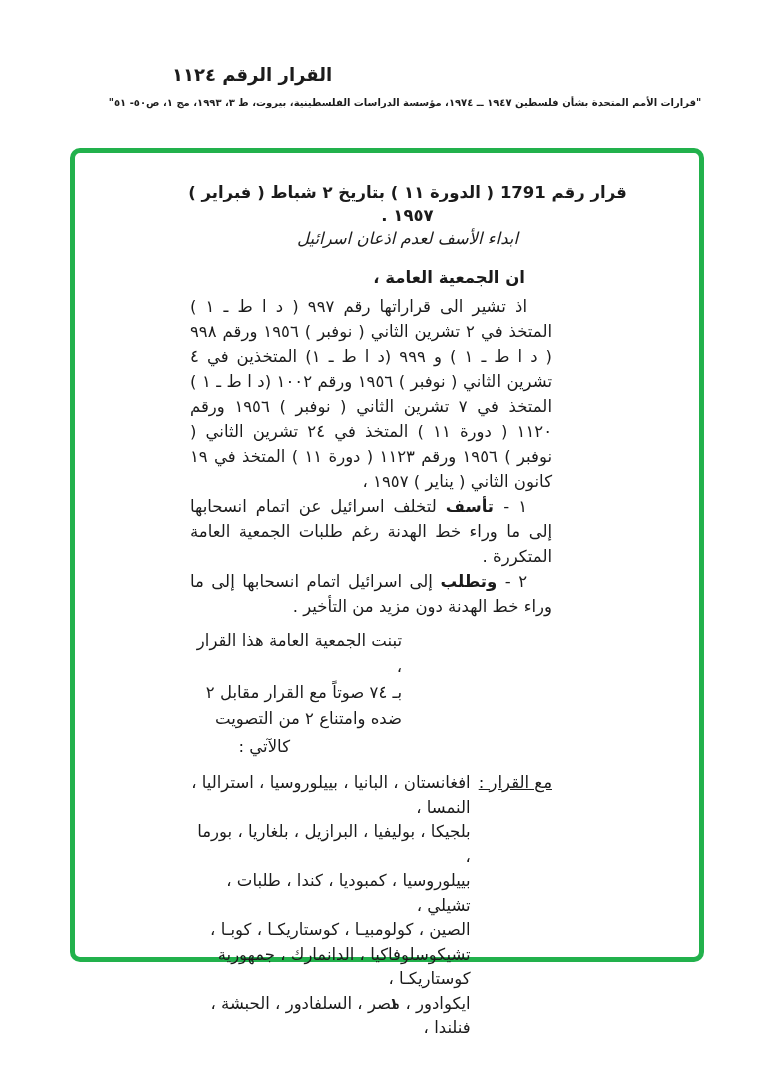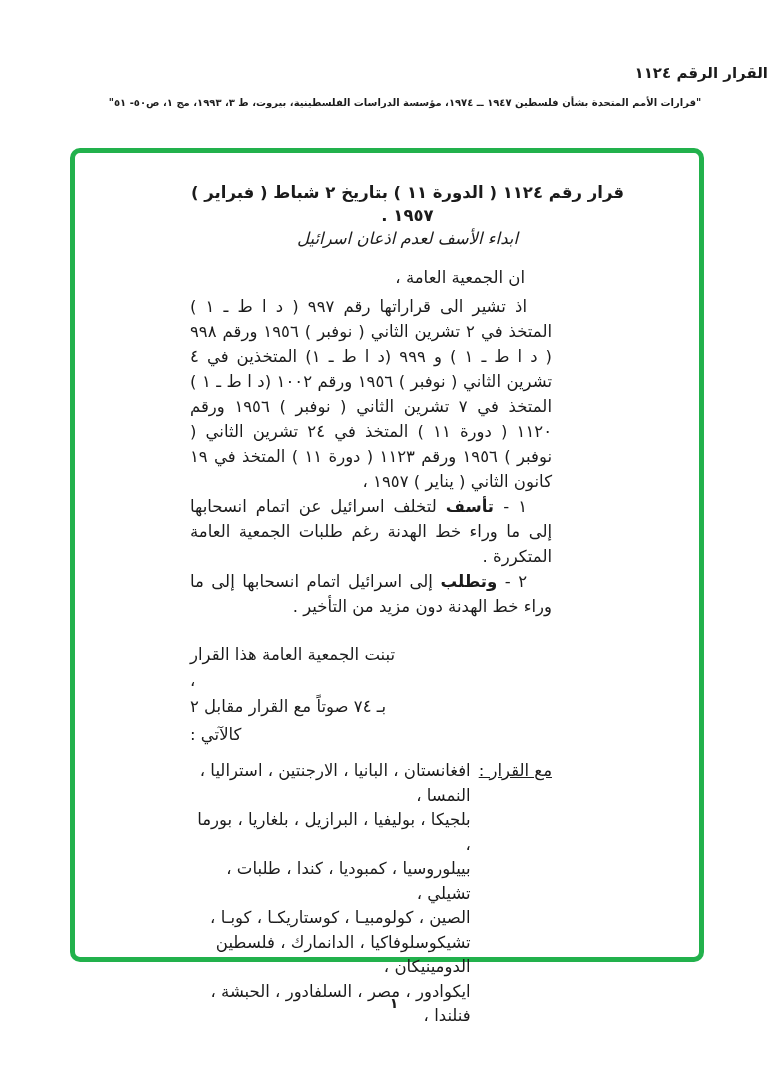--- a/index.html
+++ b/index.html
@@ -10,22 +10,22 @@
     font-family: "DejaVu Sans", sans-serif;
     color: #1b1b1b;
     overflow: hidden;
   }
   .rtl { direction: rtl; unicode-bidi: embed; }
 
   
   .doc-title {
     position: absolute;
     top: 64px; left: 172px; width: 596px;
-    text-align: right;
-    font-size: 15px; font-weight: 700;
+    text-align: left;
+    font-size: 18px; font-weight: 700;
     letter-spacing: 0.5px;
   }
   .doc-source {
     position: absolute;
     top: 97px; left: 55px; width: 700px;
     text-align: center;
     font-size: 10px; font-weight: 700;
     white-space: nowrap;
   }
 
@@ -53,33 +53,33 @@
 
   
   .body-col {
     position: absolute;
     left: 115px; top: 112px; width: 362px;
     font-size: 16.5px;
     line-height: 25px;
     text-align: justify;
   }
   .intro {
-    font-weight: 400;
+    font-weight: 700;
     text-indent: 27px;
     margin-bottom: 4px;
   }
   .para { text-indent: 25px; }
   .clause { text-indent: 25px; }
   .clause .kw { font-weight: 700; }
 
   .adoption {
-    margin-top: 23px;
+    margin-top: 9px;
     margin-right: 150px;
     width: 212px;
-    text-align: left;
+    text-align: right;
     line-height: 26px;
   }
   .adoption .aline:nth-child(4) { margin-top: 4px; }
   .adoption .aline:last-child { padding-right: 112px; margin-top: 2px; }
 
   .vote {
     margin-top: 11px;
     display: flex;
     line-height: 24.5px;
   }
@@ -96,21 +96,21 @@
 </style>
 </head>
 <body>
 
 <div class="doc-title rtl">القرار الرقم ١١٢٤</div>
 <div class="doc-source rtl">"قرارات الأمم المتحدة بشأن فلسطين ١٩٤٧ ــ ١٩٧٤، مؤسسة الدراسات الفلسطينية، بيروت، ط ٣، ١٩٩٣، مج ١، ص٥٠- ٥١"</div>
 
 <div class="frame">
 
   <div class="heading rtl">
-    <div class="h1line">قرار رقم ١١٢٤ ( الدورة ١١ ) بتاريخ ٢ شباط ( فبراير ) ١٩٥٧ .</div>
+    <div class="h1line">قرار رقم 1791 ( الدورة ١١ ) بتاريخ ٢ شباط ( فبراير ) ١٩٥٧ .</div>
     <div class="h2line">ابداء الأسف لعدم اذعان اسرائيل</div>
   </div>
 
   <div class="body-col rtl">
 
     <div class="intro">ان الجمعية العامة ،</div>
 
     <div class="para">اذ تشير الى قراراتها رقم ٩٩٧ ( د ا ط ـ ١ ) المتخذ في ٢ تشرين الثاني ( نوفبر ) ١٩٥٦ ورقم ٩٩٨ ( د ا ط ـ ١ ) و ٩٩٩ (د ا ط ـ ١) المتخذين في ٤ تشرين الثاني ( نوفبر ) ١٩٥٦ ورقم ١٠٠٢ (د ا ط ـ ١ ) المتخذ في ٧ تشرين الثاني ( نوفبر ) ١٩٥٦ ورقم ١١٢٠ ( دورة ١١ ) المتخذ في ٢٤ تشرين الثاني ( نوفبر ) ١٩٥٦ ورقم ١١٢٣ ( دورة ١١ ) المتخذ في ١٩ كانون الثاني ( يناير ) ١٩٥٧ ،</div>
 
     <div class="clause">
@@ -121,31 +121,32 @@
 
     <div class="clause">
       <span>٢ -</span>
       <span class="kw">وتطلب</span>
       <span>إلى اسرائيل اتمام انسحابها إلى ما وراء خط الهدنة دون مزيد من التأخير .</span>
     </div>
 
     <div class="adoption">
       <div class="aline">تبنت الجمعية العامة هذا القرار ،</div>
       <div class="aline">بـ ٧٤ صوتاً مع القرار مقابل ٢</div>
+      <div class="aline">ضده وامتناع ٢ من التصويت</div>
       <div class="aline">كالآتي :</div>
     </div>
 
     <div class="vote">
       <div class="vote-label">مع القرار :</div>
       <div class="vote-lines">
-        <div>افغانستان ، البانيا ، الارجنتين ، استراليا ، النمسا ،</div>
+        <div>افغانستان ، البانيا ، بييلوروسيا ، استراليا ، النمسا ،</div>
         <div>بلجيكا ، بوليفيا ، البرازيل ، بلغاريا ، بورما ،</div>
         <div>بييلوروسيا ، كمبوديا ، كندا ، طلبات ، تشيلي ،</div>
         <div>الصين ، كولومبيـا ، كوستاريكـا ، كوبـا ،</div>
-        <div>تشيكوسلوفاكيا ، الدانمارك ، فلسطين الدومينيكان ،</div>
+        <div>تشيكوسلوفاكيا ، الدانمارك ، جمهورية كوستاريكـا ،</div>
         <div>ايكوادور ، مصر ، السلفادور ، الحبشة ، فنلندا ،</div>
 
       </div>
     </div>
 
   </div>
 </div>
 
 <div class="page-number">١</div>
 

